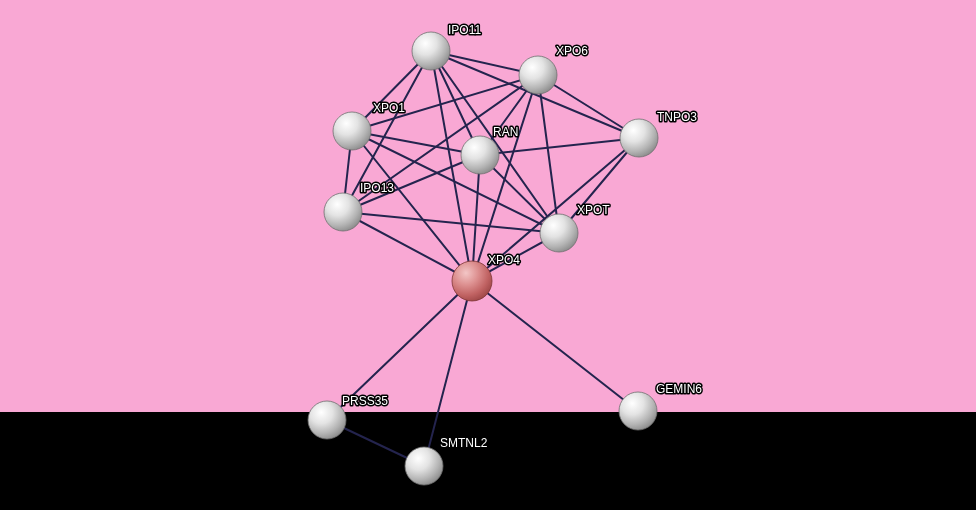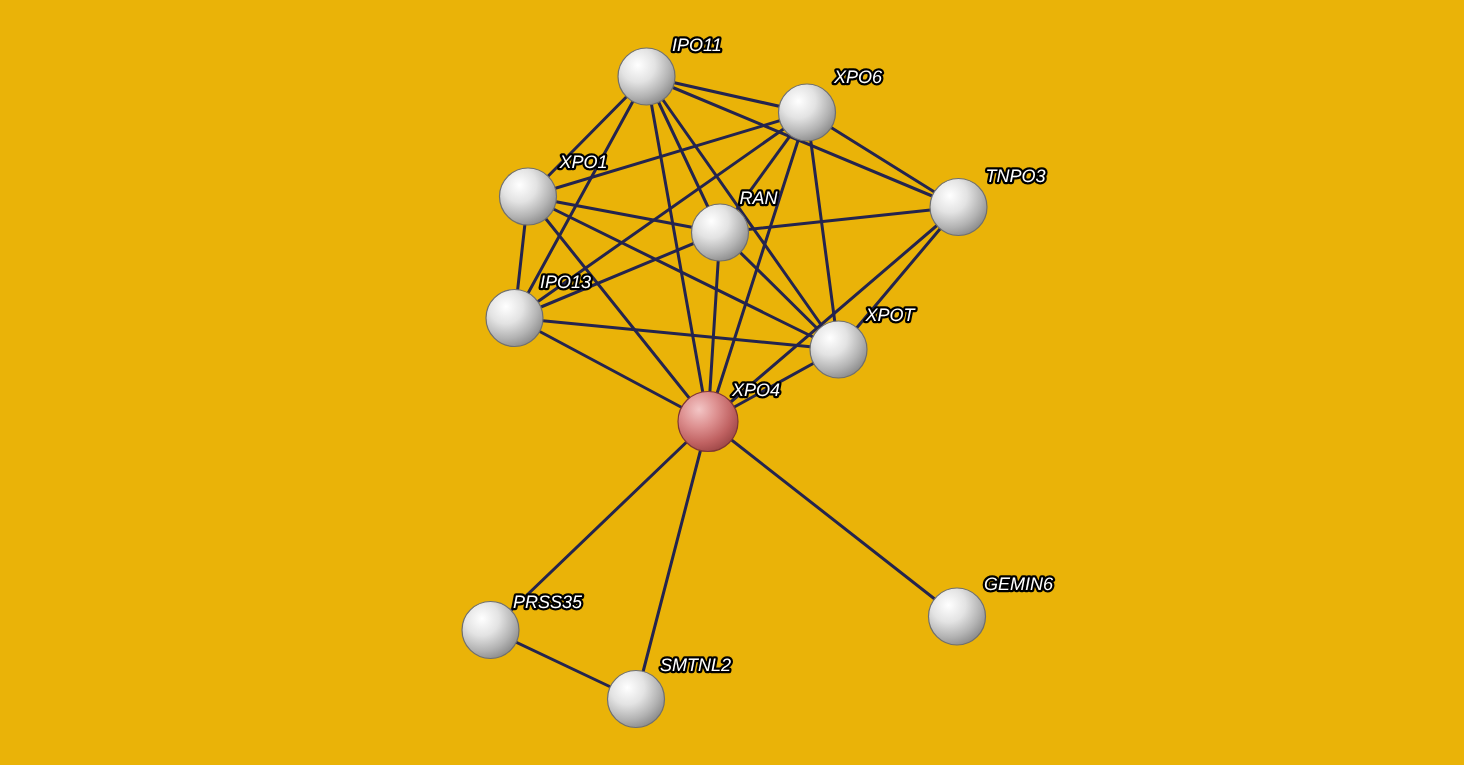--- a/index.html
+++ b/index.html
@@ -7,23 +7,22 @@
     padding: 0;
     background: #000000;
     width: 976px;
     height: 510px;
     overflow: hidden;
     font-family: "Liberation Sans", sans-serif;
   }
   .network-wrap {
     position: relative;
     width: 976px;
-    height: 510px;
-    background: #eab308;
-    font-style: italic;
+    height: 412px;
+    background: #f9a8d4;
   }
   svg text.node-label {
     font-family: "Liberation Sans", sans-serif;
     font-size: 12px;
     fill: #ffffff;
     paint-order: stroke;
     stroke: #000000;
     stroke-width: 3px;
     stroke-linejoin: round;
     cursor: default;

